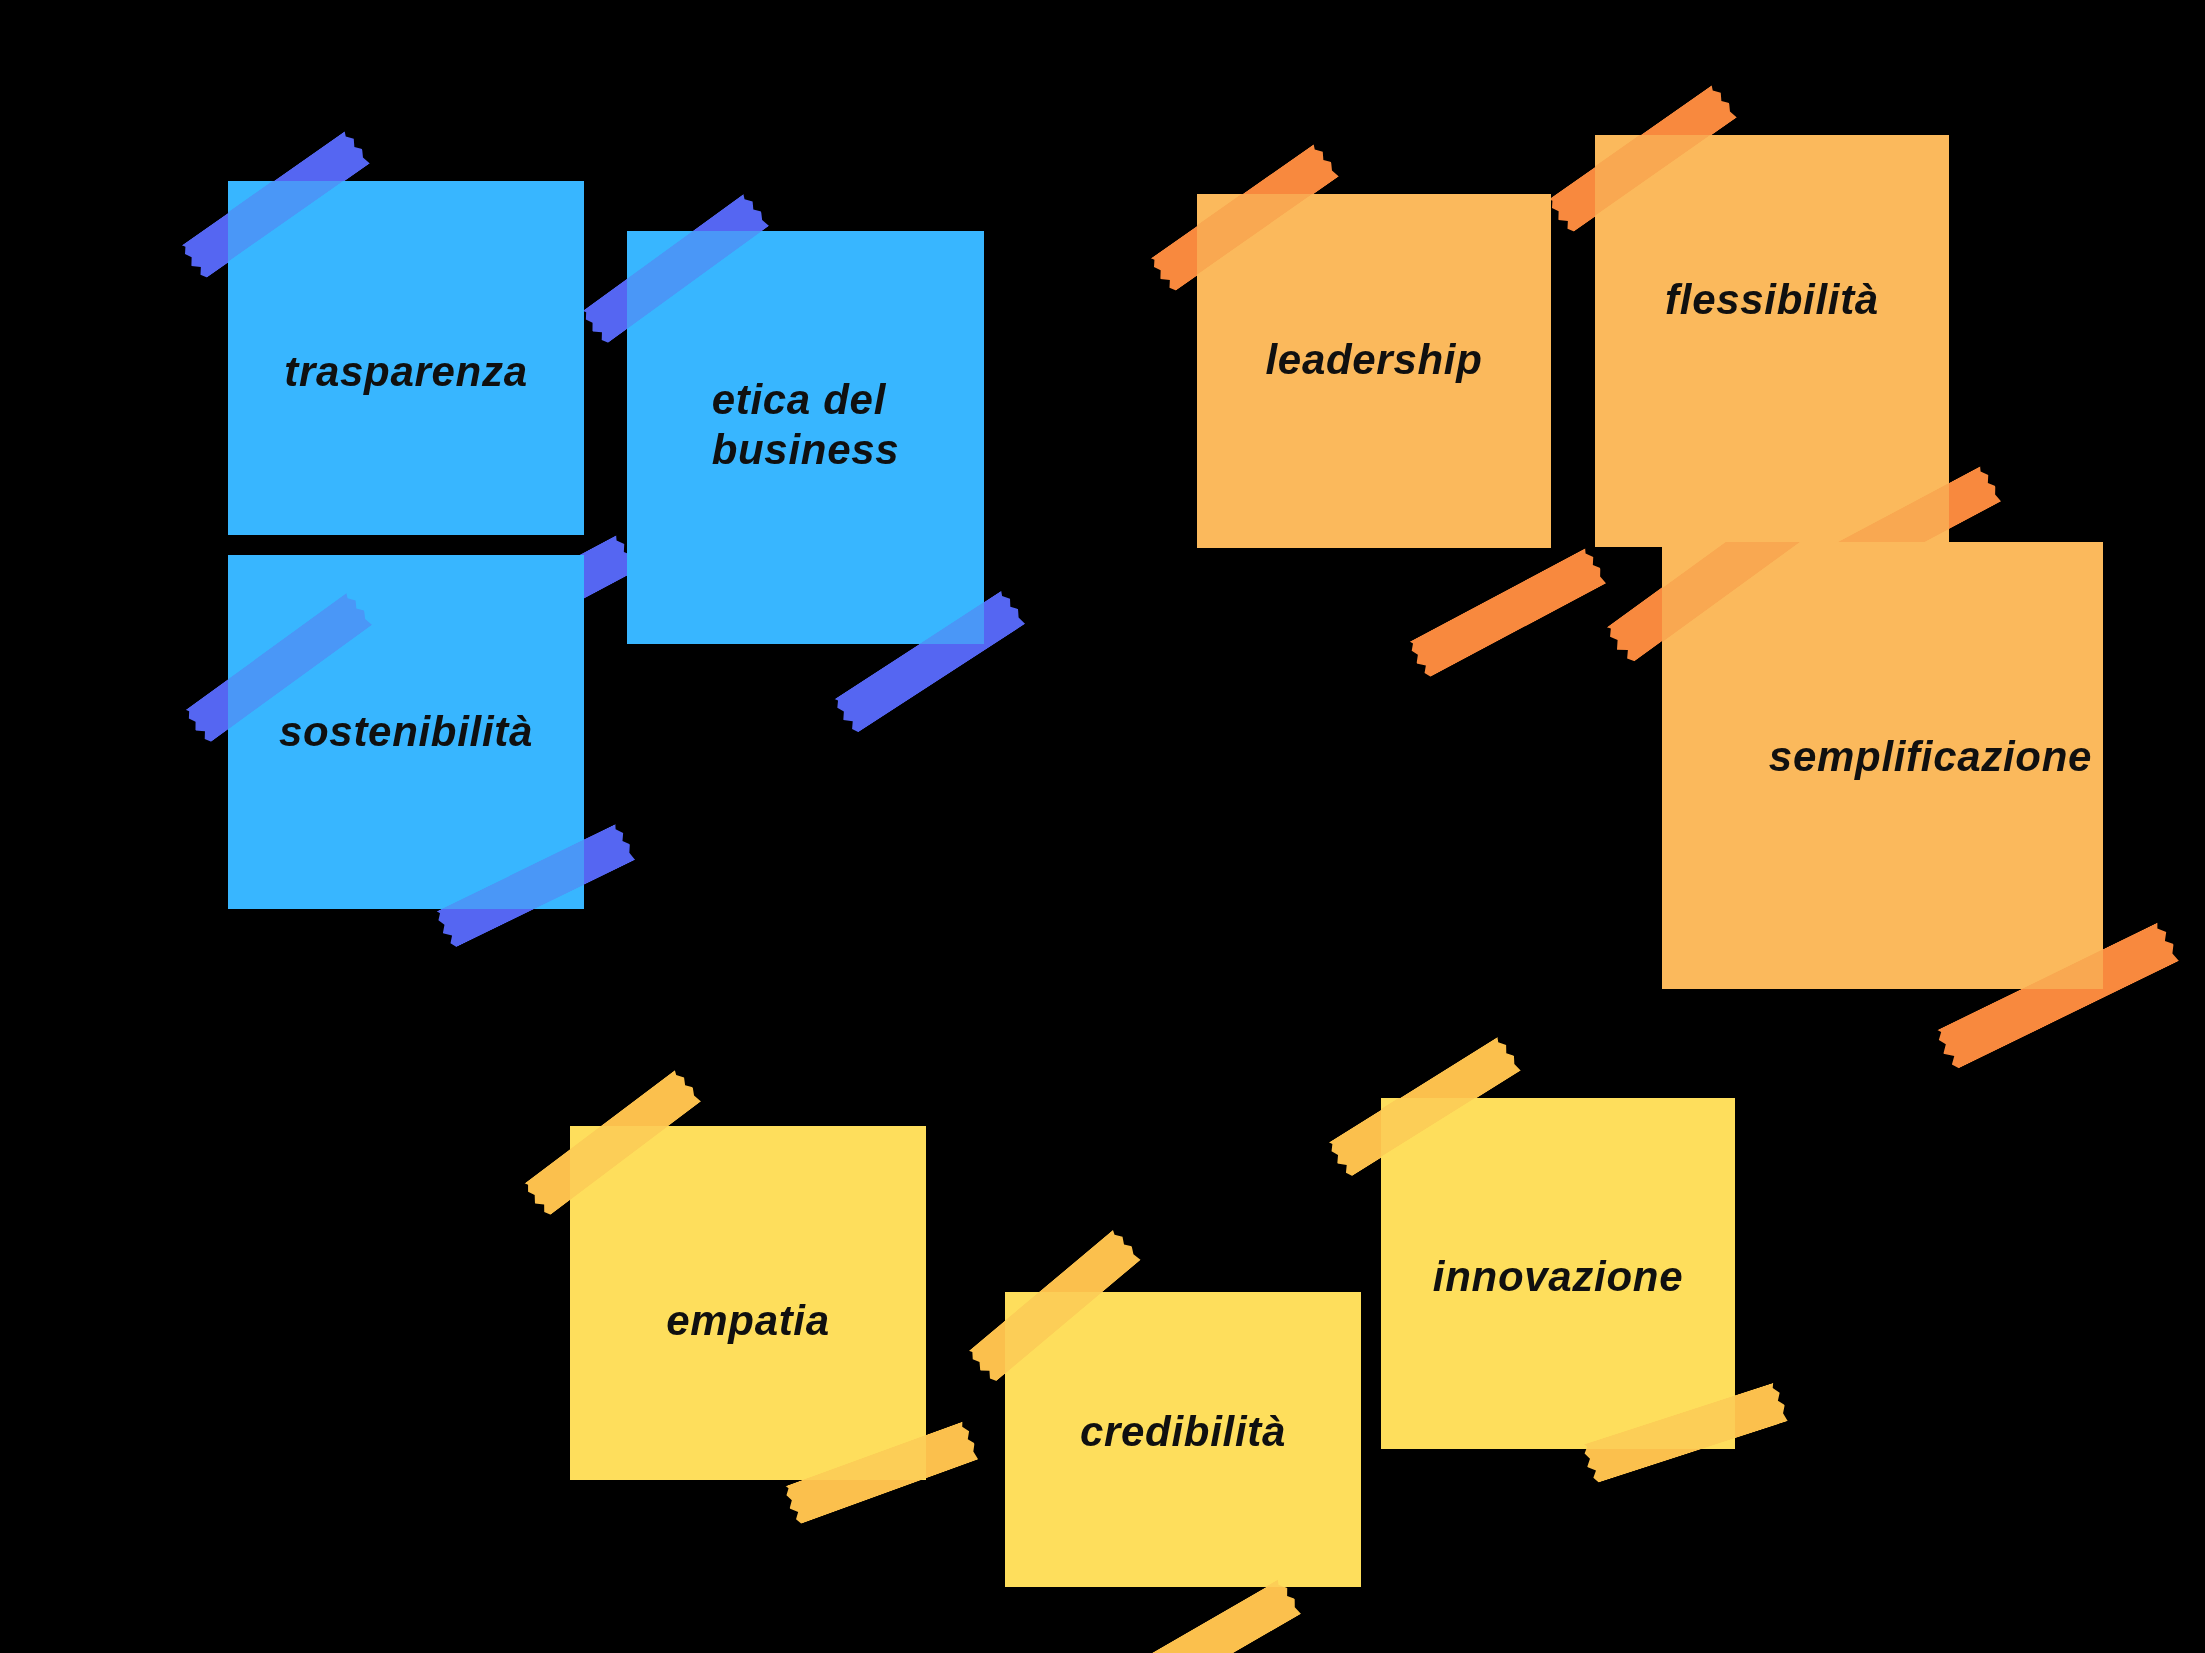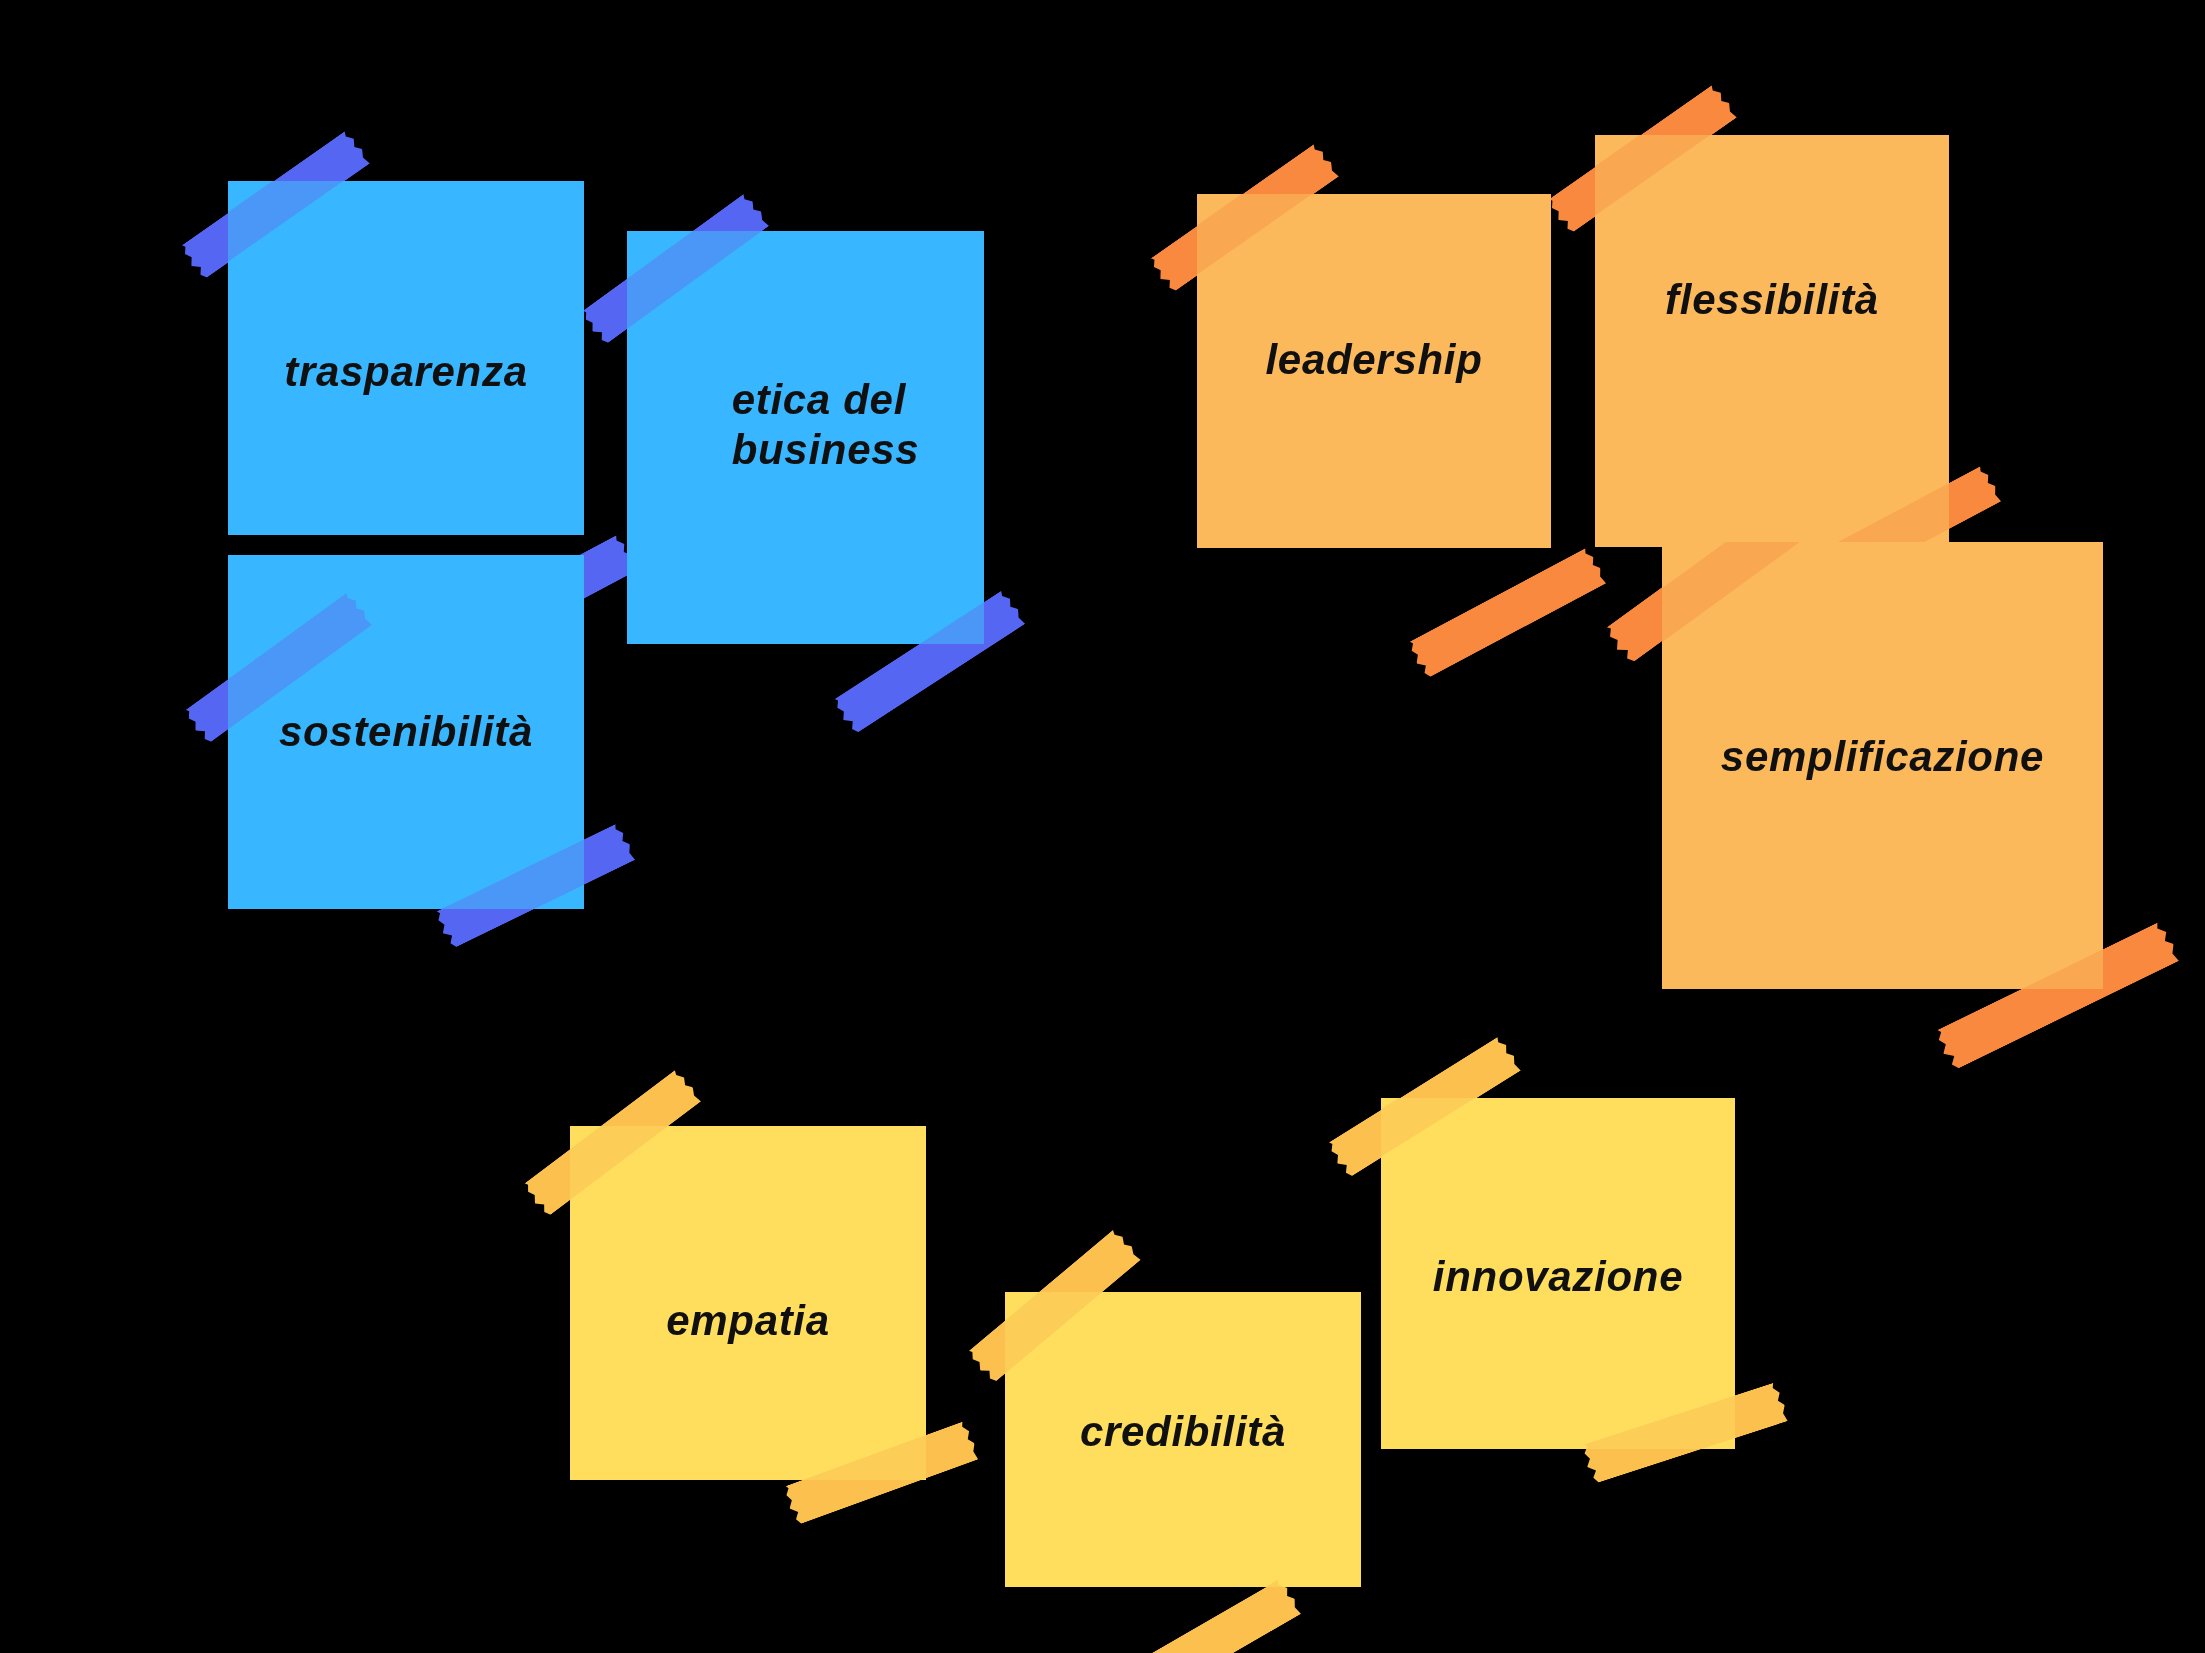--- a/index.html
+++ b/index.html
@@ -58,21 +58,21 @@
   <div class="note" style="left: 228px; top: 181px; width: 356px; height: 354px; background: rgb(56, 182, 255);">
     <div class="note-label-wrap" style="top: 54%;">
       <span class="note-label" style="color: rgb(16, 16, 16);">trasparenza</span>
     </div>
   <div class="tape over" style="left: 47px; top: 23.4px; width: 207px; height: 41px; --ang: -35deg; background: rgb(74, 151, 247);"></div>
       <div class="tape over" style="left: 310px; top: 419px; width: 207px; height: 41px; --ang: -28deg; background: rgb(74, 151, 247);"></div>
     </div>
 <div class="tape behind" style="left: 675px; top: 269px; width: 207px; height: 41px; --ang: -36deg; background: rgb(85, 102, 242);"></div>
     <div class="tape behind" style="left: 929px; top: 662px; width: 207px; height: 41px; --ang: -33deg; background: rgb(85, 102, 242);"></div>
   <div class="note" style="left: 627px; top: 231px; width: 357px; height: 413px; background: rgb(56, 182, 255);">
-    <div class="note-label-wrap" style="top: 47%; padding-left: 20px;">
+    <div class="note-label-wrap" style="top: 47%;">
       <span class="note-label" style="color: rgb(16, 16, 16);">etica del
 business</span>
     </div>
   <div class="tape over" style="left: 48px; top: 38px; width: 207px; height: 41px; --ang: -36deg; background: rgb(74, 151, 247);"></div>
       <div class="tape over" style="left: 302px; top: 431px; width: 207px; height: 41px; --ang: -33deg; background: rgb(74, 151, 247);"></div>
     </div>
 <div class="tape behind" style="left: 278px; top: 668px; width: 207px; height: 41px; --ang: -36deg; background: rgb(85, 102, 242);"></div>
     <div class="tape behind" style="left: 535px; top: 886px; width: 207px; height: 41px; --ang: -26deg; background: rgb(85, 102, 242);"></div>
   <div class="note" style="left: 228px; top: 555px; width: 356px; height: 354px; background: rgb(56, 182, 255);">
     <div class="note-label-wrap" style="top: 50%;">
@@ -95,21 +95,21 @@
   <div class="note" style="left: 1595px; top: 135px; width: 354px; height: 412px; background: rgb(251, 185, 92);">
     <div class="note-label-wrap" style="top: 40%;">
       <span class="note-label" style="color: rgb(16, 16, 16);">flessibilità</span>
     </div>
   <div class="tape over" style="left: 47px; top: 23.4px; width: 207px; height: 41px; --ang: -35deg; background: rgb(249, 168, 81);"></div>
       <div class="tape over" style="left: 307px; top: 396px; width: 207px; height: 41px; --ang: -28deg; background: rgb(249, 168, 81);"></div>
     </div>
 <div class="tape behind" style="left: 1716px; top: 575px; width: 248px; height: 44px; --ang: -36deg; background: rgb(248, 137, 62);"></div>
     <div class="tape behind" style="left: 2057px; top: 996px; width: 255px; height: 44px; --ang: -26deg; background: rgb(248, 137, 62);"></div>
   <div class="note" style="left: 1662px; top: 542px; width: 441px; height: 447px; background: rgb(251, 185, 92);">
-    <div class="note-label-wrap" style="top: 48%;">
+    <div class="note-label-wrap" style="top: 48%; padding-left: 48px;">
       <span class="note-label" style="color: rgb(16, 16, 16);">semplificazione</span>
     </div>
   <div class="tape over" style="left: 54px; top: 34px; width: 248px; height: 44px; --ang: -36deg; background: rgb(249, 168, 81);"></div>
       <div class="tape over" style="left: 395px; top: 454px; width: 255px; height: 44px; --ang: -26deg; background: rgb(249, 168, 81);"></div>
     </div>
 <div class="tape behind" style="left: 612px; top: 1143px; width: 196px; height: 41px; --ang: -37deg; background: rgb(251, 192, 77);"></div>
     <div class="tape behind" style="left: 881px; top: 1473px; width: 196px; height: 41px; --ang: -20deg; background: rgb(251, 192, 77);"></div>
   <div class="note" style="left: 570px; top: 1126px; width: 356px; height: 354px; background: rgb(254, 222, 92);">
     <div class="note-label-wrap" style="top: 49%;">
       <span class="note-label" style="color: rgb(16, 16, 16); margin-top: 44px;">empatia</span>

